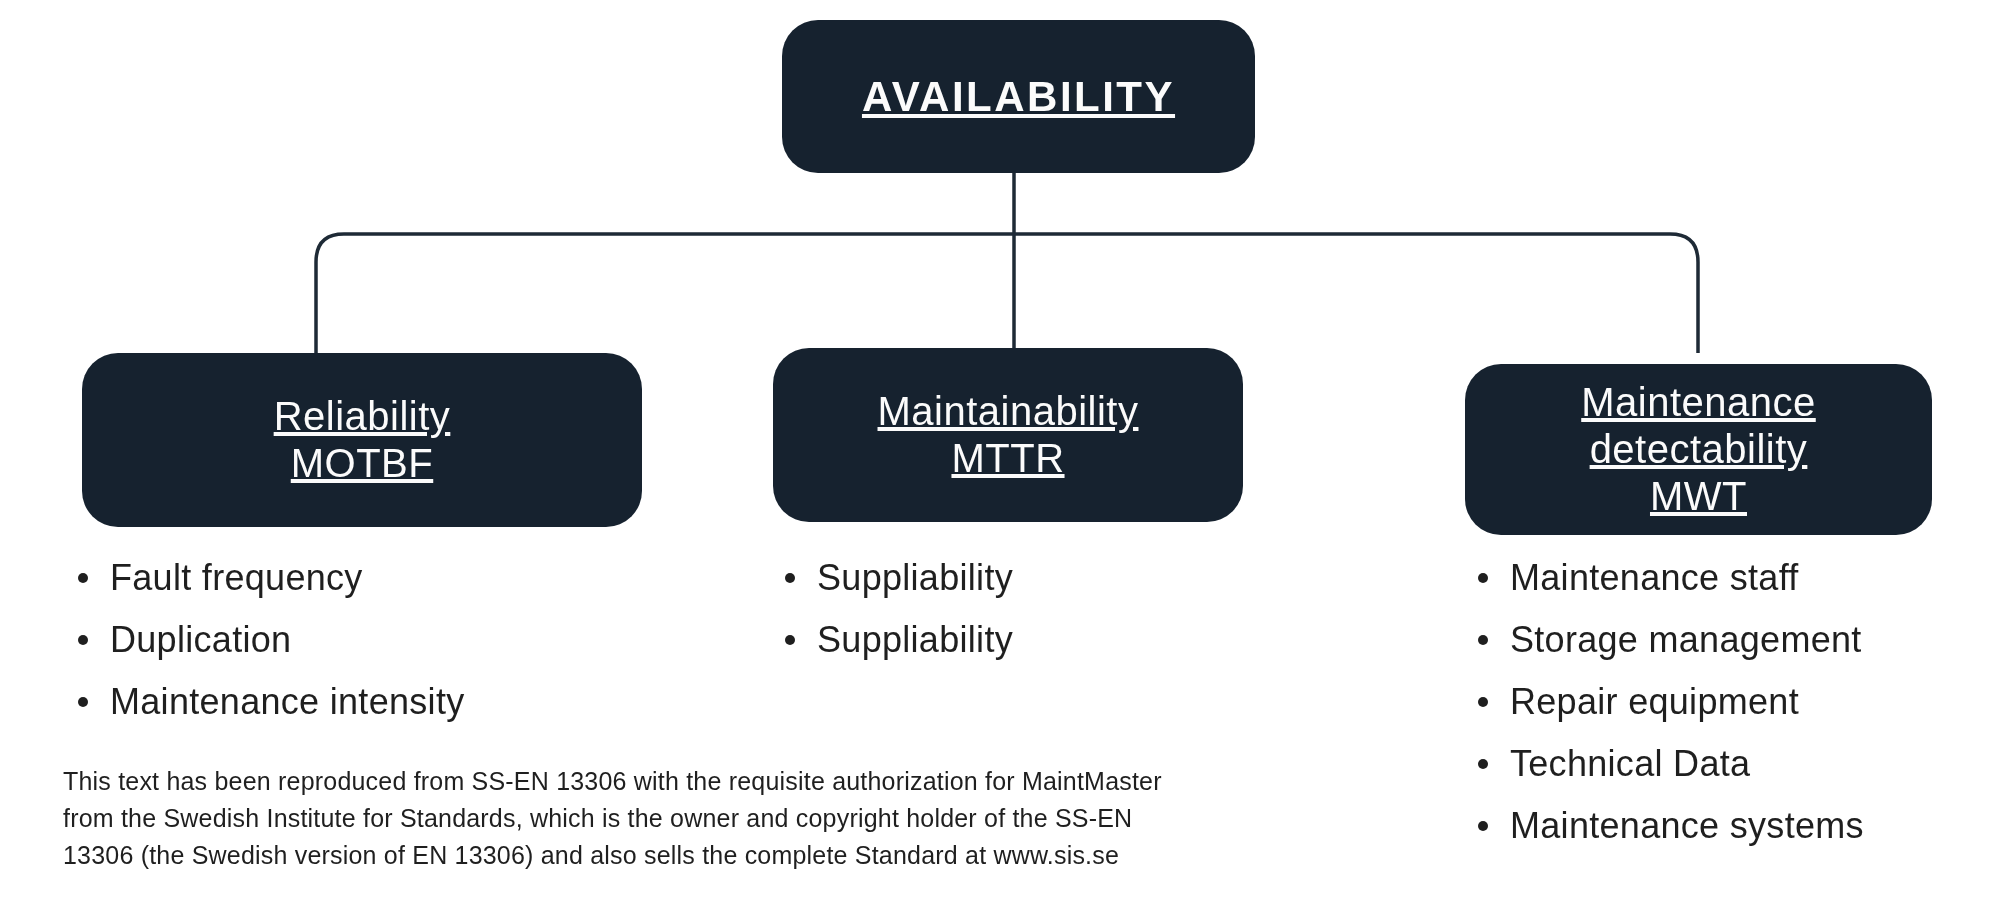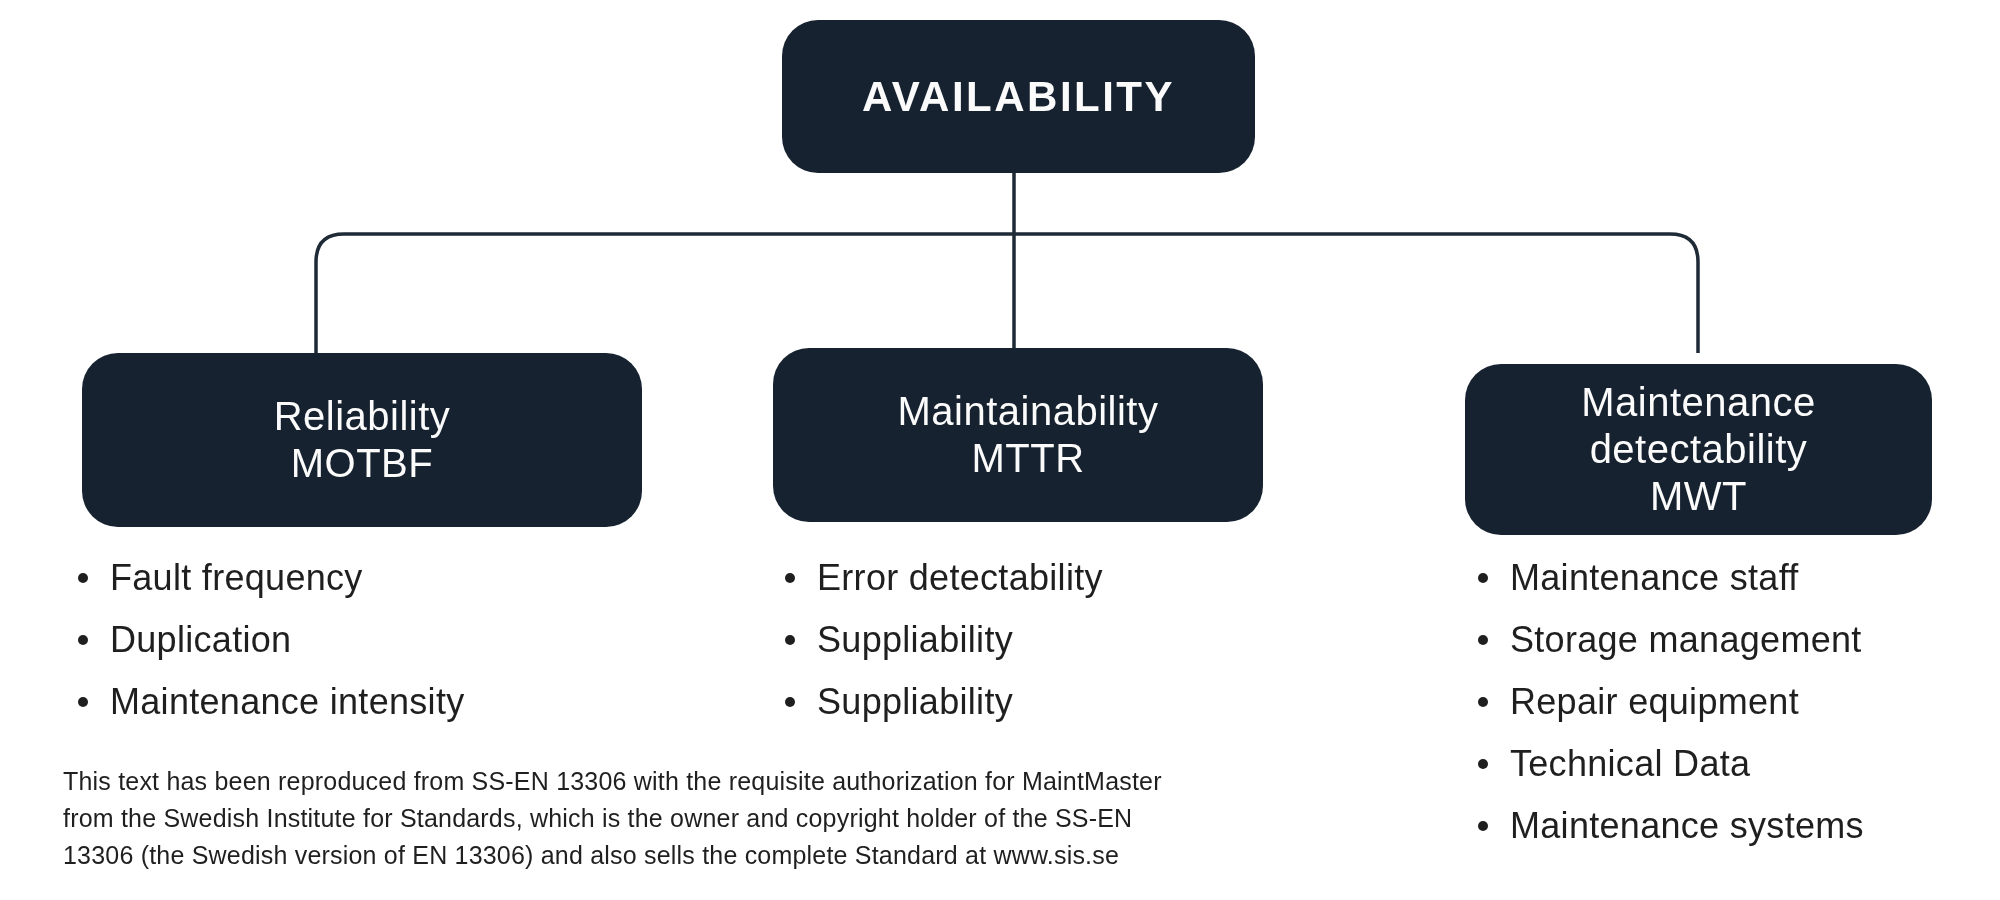--- a/index.html
+++ b/index.html
@@ -20,30 +20,31 @@
   }
   .connectors{position:absolute;left:0;top:0;width:2000px;height:900px;z-index:1;}
   .connectors path{stroke:var(--line);stroke-width:3.5;fill:none;}
   .node{
     position:absolute;z-index:2;
     background:var(--box-bg);
     color:var(--box-text);
     border-radius:36px;
     display:flex;flex-direction:column;align-items:center;justify-content:center;
     text-align:center;
+    text-decoration:underline;
   }
   .node.root{
     left:782px;top:20px;width:473px;height:153px;
     font-size:42px;font-weight:700;letter-spacing:2.5px;
   }
   .node.branch{
     font-size:40px;font-weight:400;letter-spacing:0.5px;line-height:47px;
   }
   .node.b0{left:82px;top:353px;width:560px;height:174px;}
-  .node.b1{left:773px;top:348px;width:470px;height:174px;padding-left:20px;}
+  .node.b1{left:773px;top:348px;width:470px;height:174px;}
   .node.b2{left:1465px;top:352px;width:467px;height:171px;margin-top:12px;}
   ul.bullets{
     position:absolute;z-index:2;
     list-style:none;margin:0;padding:0;top:547px;
     font-size:36px;letter-spacing:0.3px;text-align:right;
   }
   ul.bullets.c0{left:78px;}
   ul.bullets.c1{left:785px;}
   ul.bullets.c2{left:1478px;}
   ul.bullets li{
@@ -105,24 +106,20 @@
     </li>
     <li>
       <span class="dot"></span>
       <span>Maintenance intensity</span>
     </li>
   </ul>
 
   <ul class="bullets c1">
     <li>
       <span class="dot"></span>
-      <span>Error detectability</span>
-    </li>
-    <li>
-      <span class="dot"></span>
       <span>Suppliability</span>
     </li>
     <li>
       <span class="dot"></span>
       <span>Suppliability</span>
     </li>
   </ul>
 
   <ul class="bullets c2">
     <li>

